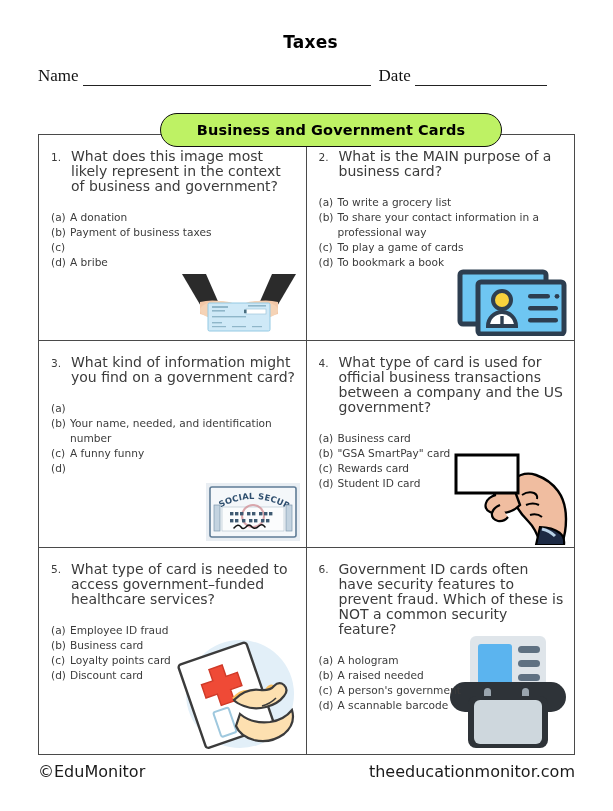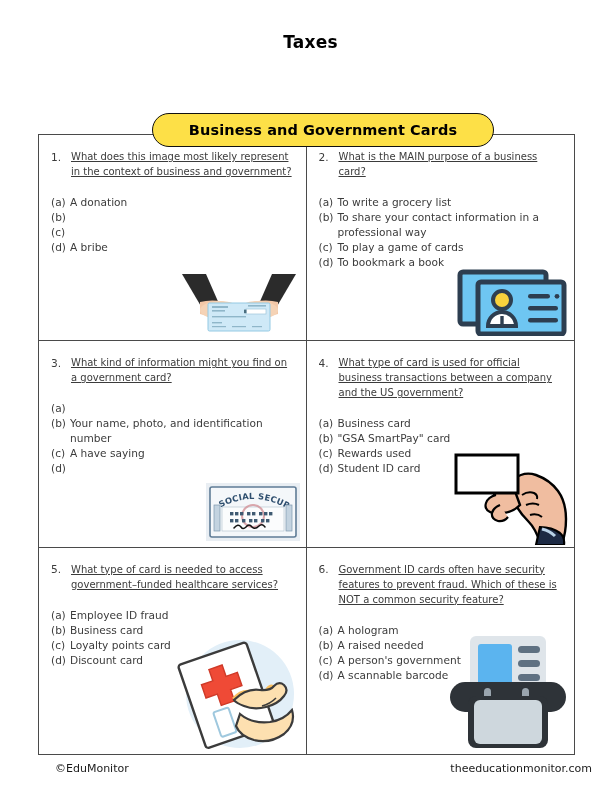--- a/index.html
+++ b/index.html
@@ -27,23 +27,23 @@
     font-size: 17px; color: #111;
   }
   .nd-label { white-space: nowrap; padding-right: 4px; line-height: 20px; }
   .nd-rule { border-bottom: 1.2px solid #222; height: 17px; }
   .nd-rule.name { width: 288px; }
   .nd-rule.date { width: 132px; }
   .nd-gap { width: 8px; }
 
   
   .title-pill {
-    position: absolute; left: 152px; top: 113px;
+    position: absolute; left: 160px; top: 113px;
     width: 342px; height: 34px;
-    background: #fde047;
+    background: #bef264;
     border: 1.6px solid #111;
     border-radius: 17px;
     display: flex; align-items: center; justify-content: center;
     z-index: 5;
   }
   .title-pill span {
     font-family: "DejaVu Sans", sans-serif;
     font-weight: bold; font-size: 14.5px; color: #000;
     letter-spacing: .1px;
   }
@@ -69,21 +69,21 @@
   .cell:nth-child(5), .cell:nth-child(6) { border-bottom: none; }
 
   .qrow { display: flex; gap: 7px; }
   .qnum {
     font-family: "DejaVu Sans", sans-serif;
     font-size: 10.6px; color: #3b3b3b; line-height: 15px;
     min-width: 13px; padding-top: .5px;
   }
   .qtext {
     font-family: "DejaVu Sans", sans-serif;
-    font-size: 10px; color: #3b3b3b; line-height: 15px; text-decoration: underline;
+    font-size: 14px; color: #3b3b3b; line-height: 15px;
   }
   .opts { margin-top: 16px; position: relative; z-index: 3; }
   .opt {
     display: flex; gap: 3px;
     font-family: "DejaVu Sans", sans-serif;
     font-size: 10.6px; color: #3b3b3b; line-height: 15px;
   }
   .opt .lab { min-width: 16px; }
   .opt .txt { }
 
@@ -98,52 +98,60 @@
   .art-ss { right: 6px; bottom: 6px; width: 94px; height: 58px; }
   
   .art-hand { right: 2px; bottom: 2px; width: 120px; height: 96px; }
   
   .art-med { right: 6px; bottom: 0px; width: 126px; height: 118px; }
   
   .art-reader { right: 4px; bottom: 2px; width: 124px; height: 122px; }
 
   
   .footer {
-    position: absolute; left: 55px; top: 762px; width: 537px;
+    position: absolute; left: 38px; top: 762px; width: 537px;
     display: flex; justify-content: space-between; 
     font-family: "DejaVu Sans", sans-serif;
-    font-size: 11px; color: #1a1a1a;
+    font-size: 16px; color: #1a1a1a;
   }
 </style>
 </head>
 <body>
 
 <div class="page">
 
   <div class="worksheet-title">Taxes</div>
 
+  <div class="namedate">
+    <span class="nd-label">Name</span>
+    <span class="nd-rule name"></span>
+    <span class="nd-gap"></span>
+    <span class="nd-label">Date</span>
+    <span class="nd-rule date"></span>
+  </div>
 
   <div class="title-pill">
     <span>Business and Government Cards</span>
   </div>
 
   <div class="qgrid">
 
     <div class="cell">
       <div class="qrow">
         <span class="qnum">1.</span>
         <span class="qtext">What does this image most likely represent in the context of business and government?</span>
       </div>
       <div class="opts">
         <div class="opt">
             <span class="lab">(a)</span>
             <span class="txt">A donation</span>
           </div>
         <div class="opt">
             <span class="lab">(b)</span>
+            <span class="txt">Payment of business taxes</span>
           </div>
         <div class="opt">
             <span class="lab">(c)</span>
           </div>
         <div class="opt">
             <span class="lab">(d)</span>
             <span class="txt">A bribe</span>
           </div>
       </div>
       <svg class="art art-check" viewBox="0 0 118 64">
@@ -207,25 +215,25 @@
       <div class="qrow">
         <span class="qnum">3.</span>
         <span class="qtext">What kind of information might you find on a government card?</span>
       </div>
       <div class="opts">
         <div class="opt">
             <span class="lab">(a)</span>
           </div>
         <div class="opt">
             <span class="lab">(b)</span>
-            <span class="txt">Your name, photo, and identification number</span>
-          </div>
-        <div class="opt">
-            <span class="lab">(c)</span>
-            <span class="txt">A have saying</span>
+            <span class="txt">Your name, needed, and identification number</span>
+          </div>
+        <div class="opt">
+            <span class="lab">(c)</span>
+            <span class="txt">A funny funny</span>
           </div>
         <div class="opt">
             <span class="lab">(d)</span>
           </div>
       </div>
       <svg class="art art-ss" viewBox="0 0 94 58">
         <rect x="0" y="0" width="94" height="58" fill="#e9eef3"></rect>
         <rect x="4" y="4" width="86" height="50" rx="2" fill="#f4f7fa" stroke="#5f7c96" stroke-width="1.6"></rect>
         <path id="ssarc" d="M12 26 Q47 6 82 26" fill="none"></path>
         <text font-family="DejaVu Sans, sans-serif" font-size="8.4" font-weight="bold" fill="#2f4f6f" letter-spacing=".2">
@@ -265,21 +273,21 @@
         <div class="opt">
             <span class="lab">(a)</span>
             <span class="txt">Business card</span>
           </div>
         <div class="opt">
             <span class="lab">(b)</span>
             <span class="txt">"GSA SmartPay" card</span>
           </div>
         <div class="opt">
             <span class="lab">(c)</span>
-            <span class="txt">Rewards used</span>
+            <span class="txt">Rewards card</span>
           </div>
         <div class="opt">
             <span class="lab">(d)</span>
             <span class="txt">Student ID card</span>
           </div>
       </div>
       <svg class="art art-hand" viewBox="0 0 120 96">
         <path d="M62 30 q10 -8 22 -4 q14 5 22 16 q8 11 8 28 q0 14 -4 24 l-22 0 q-4 -14 -12 -22 q-10 -10 -14 -20 z" fill="#f0bda0" stroke="#000" stroke-width="2.4"></path>
         <path d="M60 34 q-12 4 -18 12 q-5 7 -2 13 q3 6 12 5 q9 -1 16 -8 z" fill="#f0bda0" stroke="#000" stroke-width="2.4"></path>
         <path d="M44 46 q-8 2 -10 8 q-2 6 4 9 q6 3 12 -2" fill="#f0bda0" stroke="#000" stroke-width="2.2"></path>

